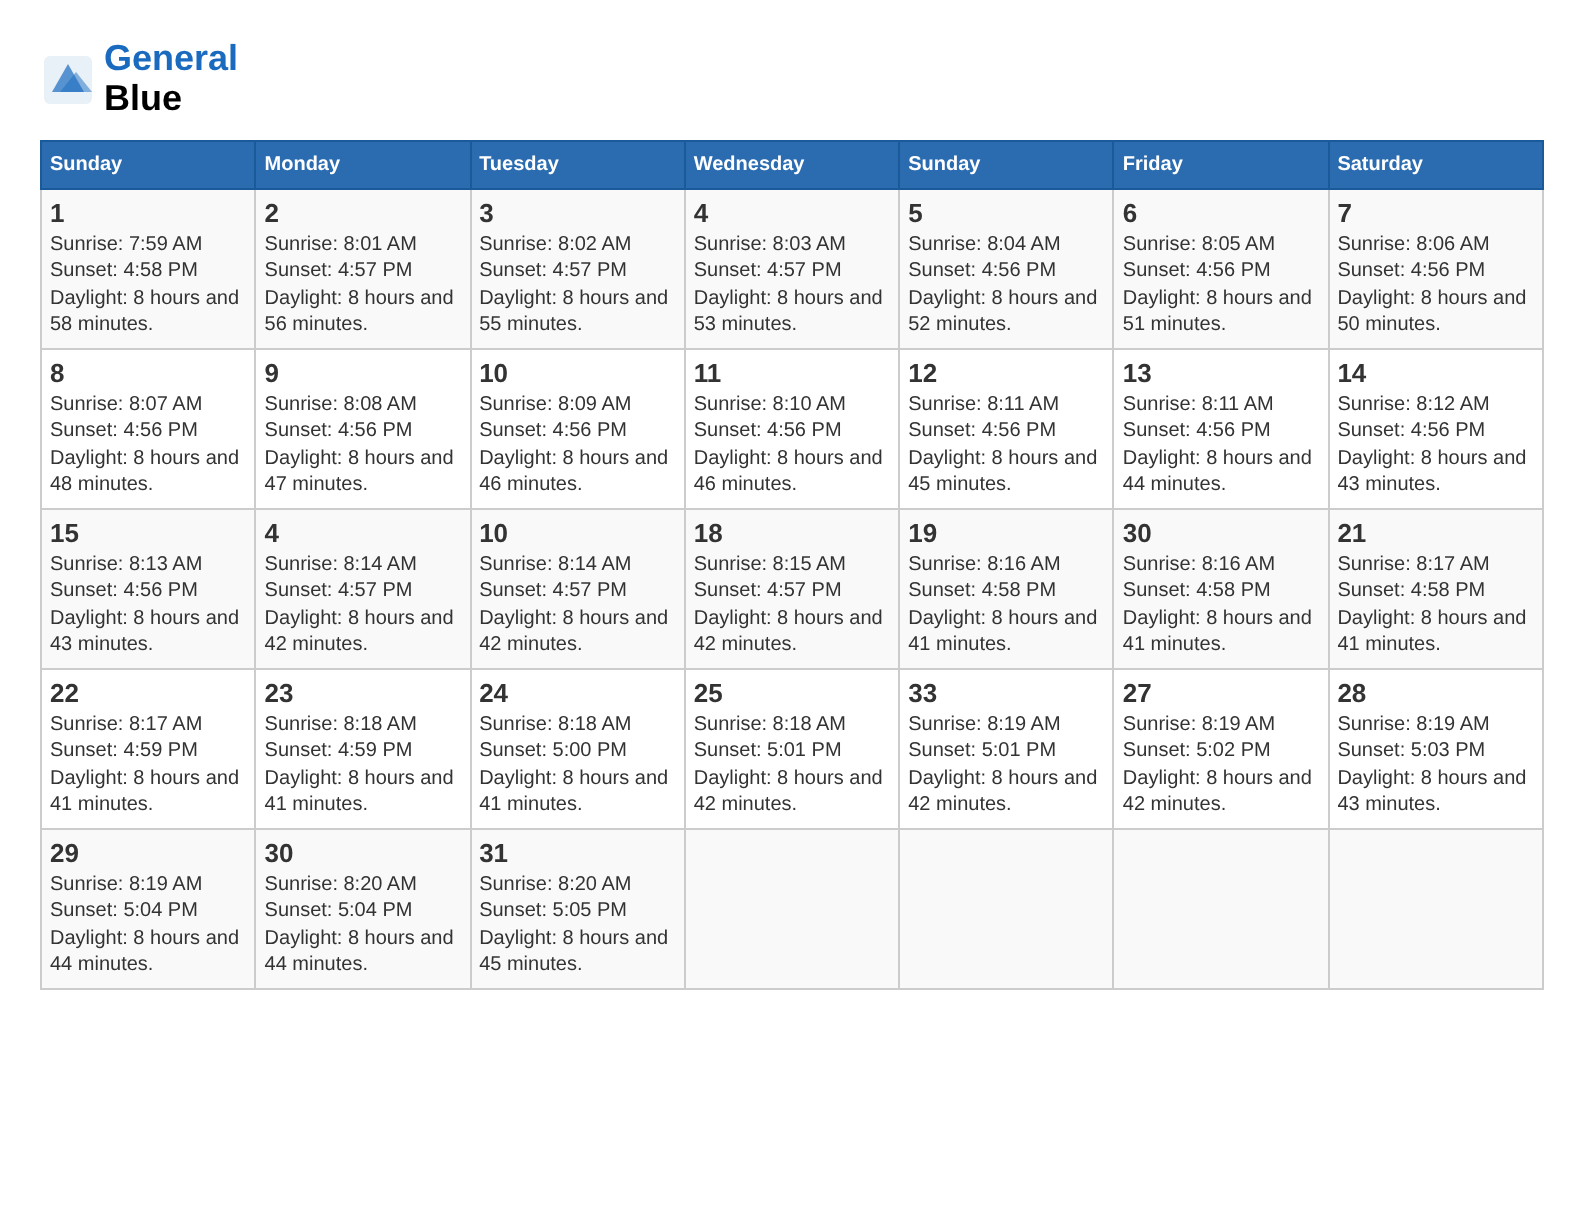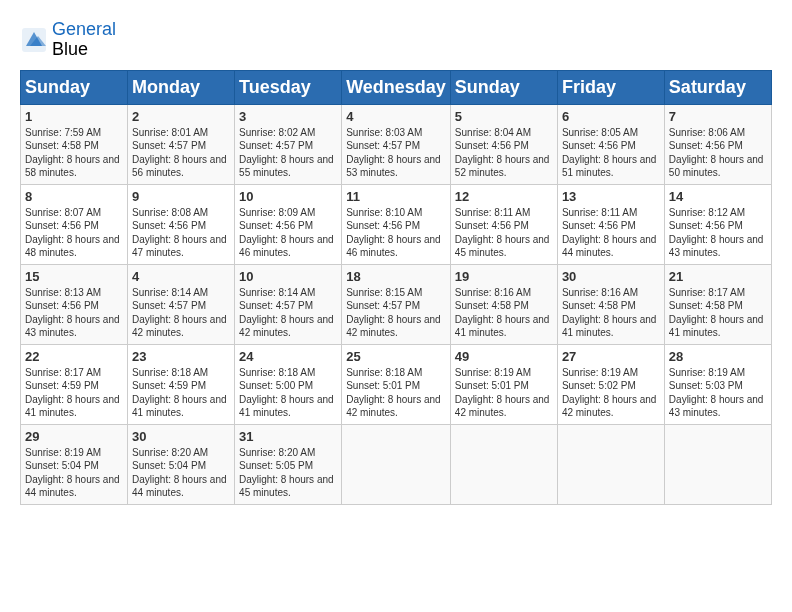--- a/index.html
+++ b/index.html
@@ -15,21 +15,21 @@
       justify-content: space-between;
       align-items: flex-start;
       margin-bottom: 10px;
     }
     .logo {
       display: flex;
       align-items: center;
     }
     .logo-text {
       font-size: 18px;
-      font-weight: normal;
+      font-weight: bold;
       color: #333;
       line-height: 1.1;
     }
     .logo-text span {
       color: #1a6bbf;
     }
     .logo-icon {
       width: 28px;
       height: 28px;
       margin-right: 4px;
@@ -49,21 +49,21 @@
     table {
       width: 100%;
       border-collapse: collapse;
       font-size: 11px;
     }
     thead tr th {
       background-color: #2b6cb0;
       color: #fff;
       padding: 6px 4px;
       text-align: left;
-      font-size: 18px;
+      font-size: 10px;
       font-weight: bold;
       border: 1px solid #1a5a9a;
     }
     tbody tr td {
       border: 1px solid #ccc;
       vertical-align: top;
       padding: 4px 4px;
       width: 14.28%;
       height: 80px;
       background: #fff;
@@ -223,21 +223,21 @@
         </td>
         <td>
           <span class="day-num">24</span>
 <div class="day-info">Sunrise: 8:18 AM<br>Sunset: 5:00 PM<br>Daylight: 8 hours and 41 minutes.</div>
         </td>
         <td>
           <span class="day-num">25</span>
 <div class="day-info">Sunrise: 8:18 AM<br>Sunset: 5:01 PM<br>Daylight: 8 hours and 42 minutes.</div>
         </td>
         <td>
-          <span class="day-num">49</span>
+          <span class="day-num">33</span>
 <div class="day-info">Sunrise: 8:19 AM<br>Sunset: 5:01 PM<br>Daylight: 8 hours and 42 minutes.</div>
         </td>
         <td>
           <span class="day-num">27</span>
 <div class="day-info">Sunrise: 8:19 AM<br>Sunset: 5:02 PM<br>Daylight: 8 hours and 42 minutes.</div>
         </td>
         <td>
           <span class="day-num">28</span>
 <div class="day-info">Sunrise: 8:19 AM<br>Sunset: 5:03 PM<br>Daylight: 8 hours and 43 minutes.</div>
         </td>

